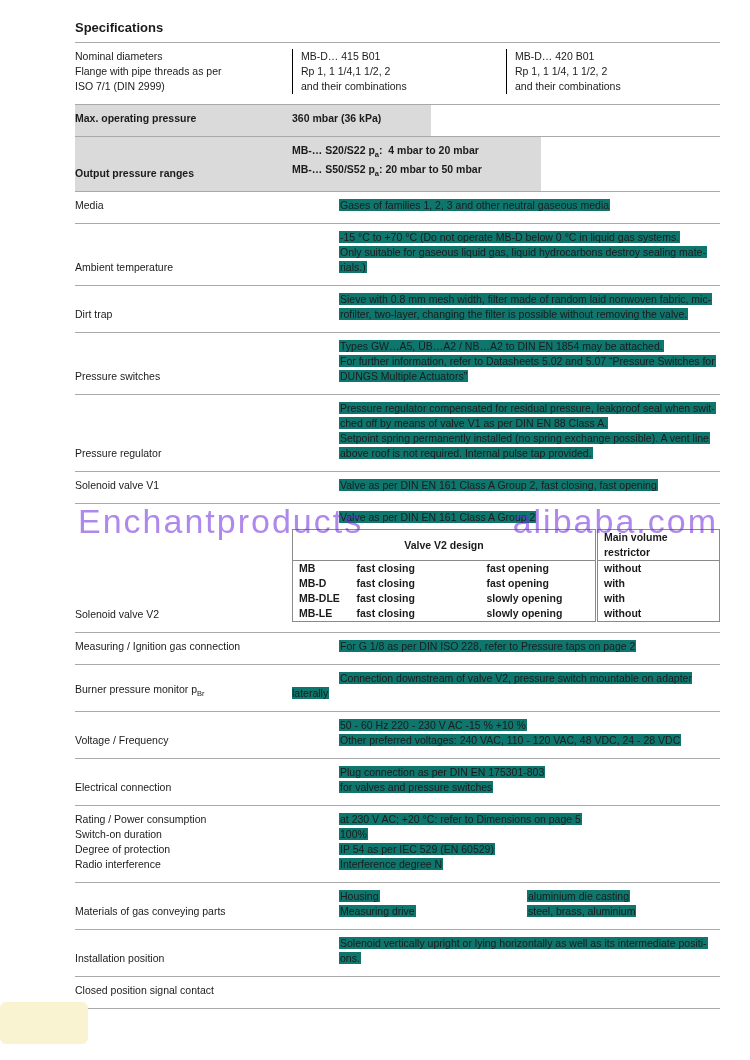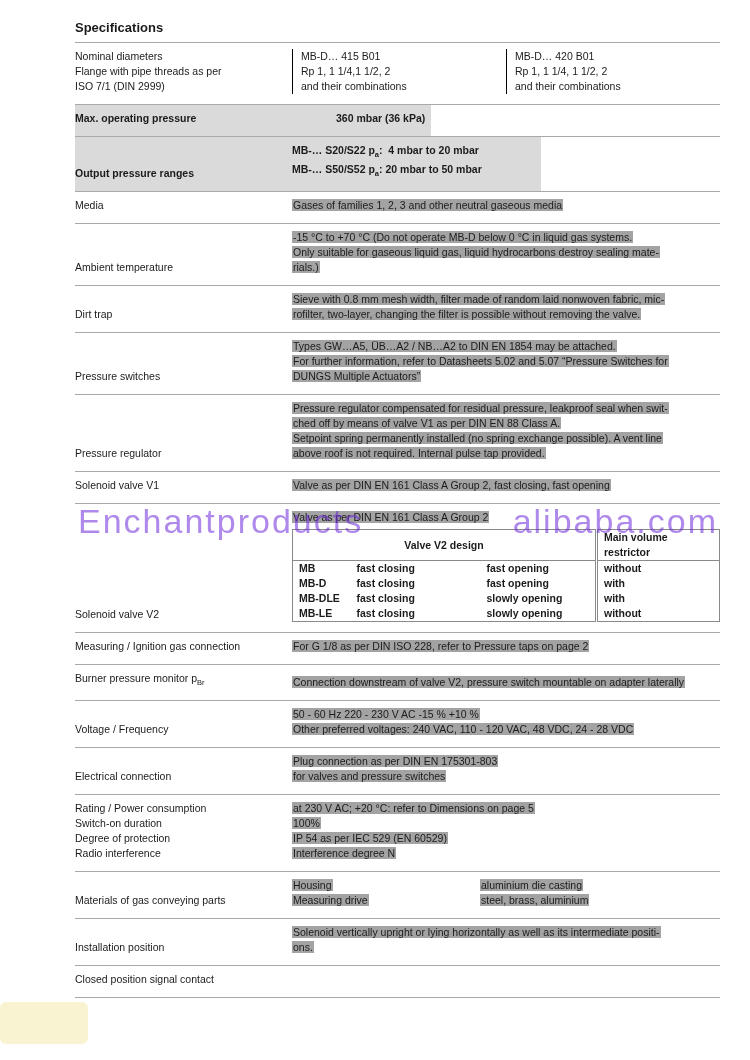--- a/index.html
+++ b/index.html
@@ -10,24 +10,24 @@
   }
   .content {
     position:absolute; left:75px; top:20px; width:645px;
     font-size:10.5px; line-height:15px;
   }
   .title { font-weight:bold; font-size:13px; padding-bottom:7px; }
   .row { display:flex; border-top:1px solid #a9a9a9; padding:6px 0 10px;align-items:flex-end; }
   .lbl { width:217px; flex:none; padding-right:10px; }
   .val { flex:1; min-width:0; }
   .line { min-height:15px; }
-  .hl { background:#a3a3a3; padding:0 1px; }
+  .hl { background:#0f766e; padding:0 1px;margin-left:47px; }
   .bold { font-weight:bold; }
   sub { font-size:7.5px; }
-  .band-a { background:linear-gradient(to right, #dadada 0 356px, transparent 356px);gap:44px; }
+  .band-a { background:linear-gradient(to right, #dadada 0 356px, transparent 356px); }
   .band-b { background:linear-gradient(to right, #dadada 0 466px, transparent 466px); }
   .twocol { display:flex; }
   .twocol .c { flex:1; border-left:1px solid #000000; padding-left:8px; }
   .ws { white-space:pre; }
   .pairs .pair { display:flex; }
   .pairs .m1 { width:188px; flex:none; }
   .pairs .m2 { flex:1; }
   .rating-val .line { }
   .subtable {
     border-collapse:collapse; width:100%; margin-top:4px; background:#fff;

